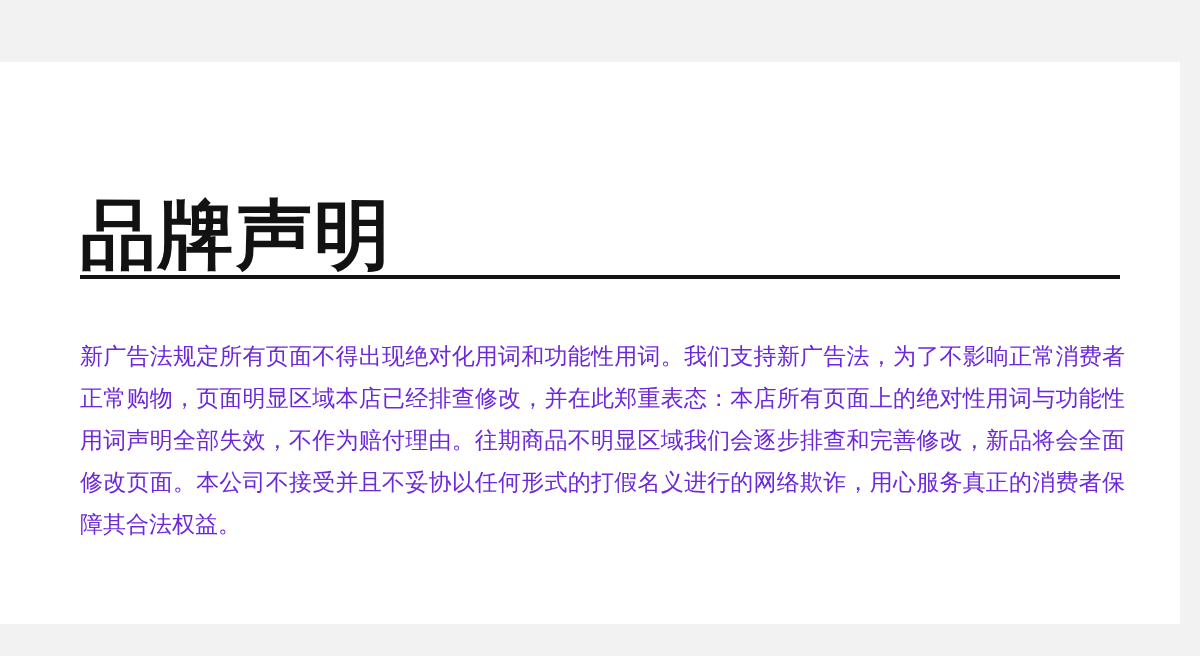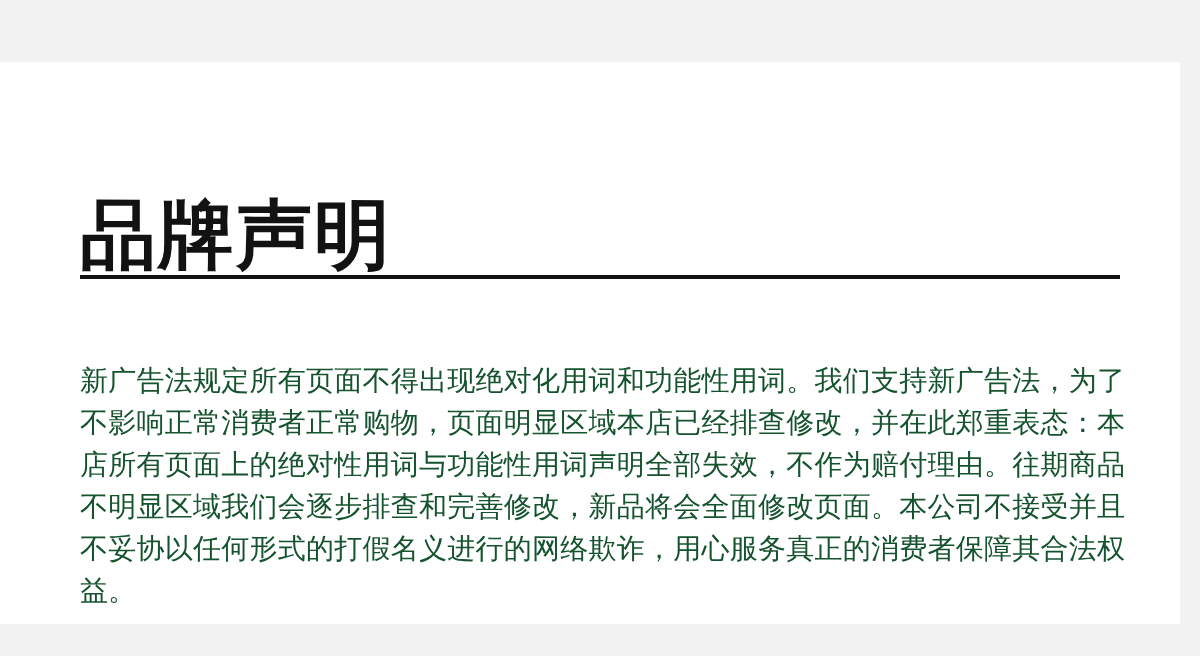--- a/index.html
+++ b/index.html
@@ -45,25 +45,25 @@
     position: absolute;
     left: 0;
     top: 213px;
     width: 1040px;
     height: 4px;
     background: #121212;
   }
   .body-text {
     position: absolute;
     left: 0;
-    top: 270px;
+    top: 250px;
     width: 1045px;
-    font-size: 28px;
+    font-size: 23px;
     line-height: 42px;
-    color: #14532d;
+    color: #6d28d9;
     text-align: justify;
     text-justify: inter-ideograph;
     font-family: "DejaVu Sans", "Liberation Sans", sans-serif;
   }
 </style>
 </head>
 <body>
 
 <div class="page">
   <div class="inner">

